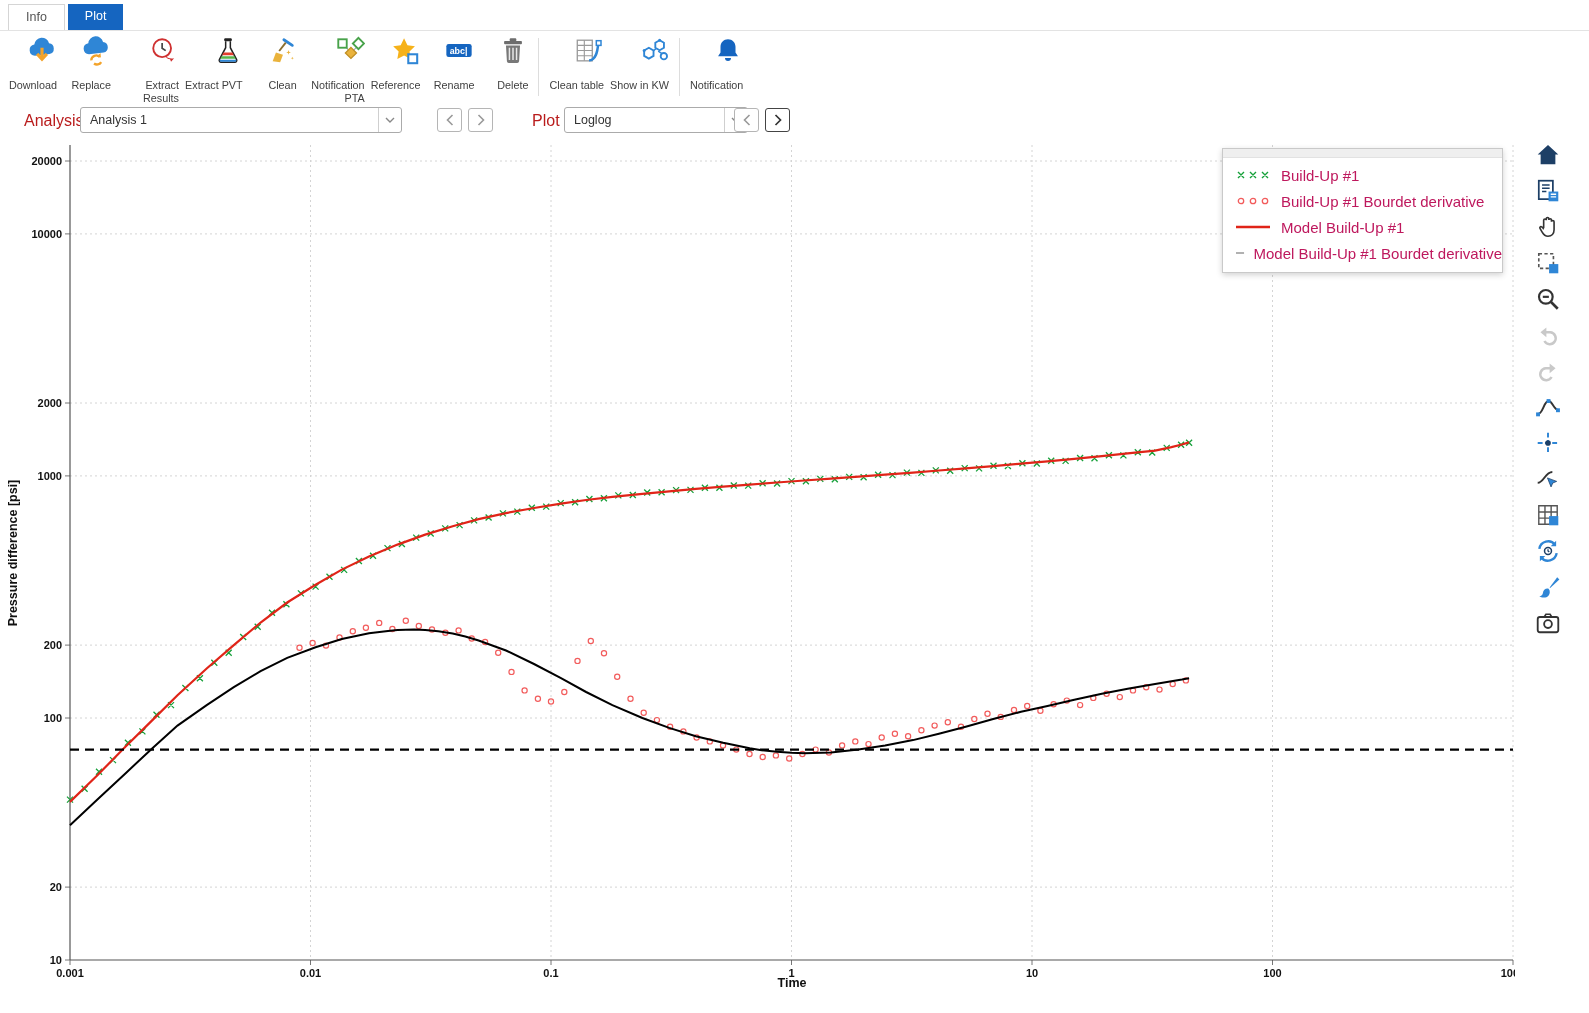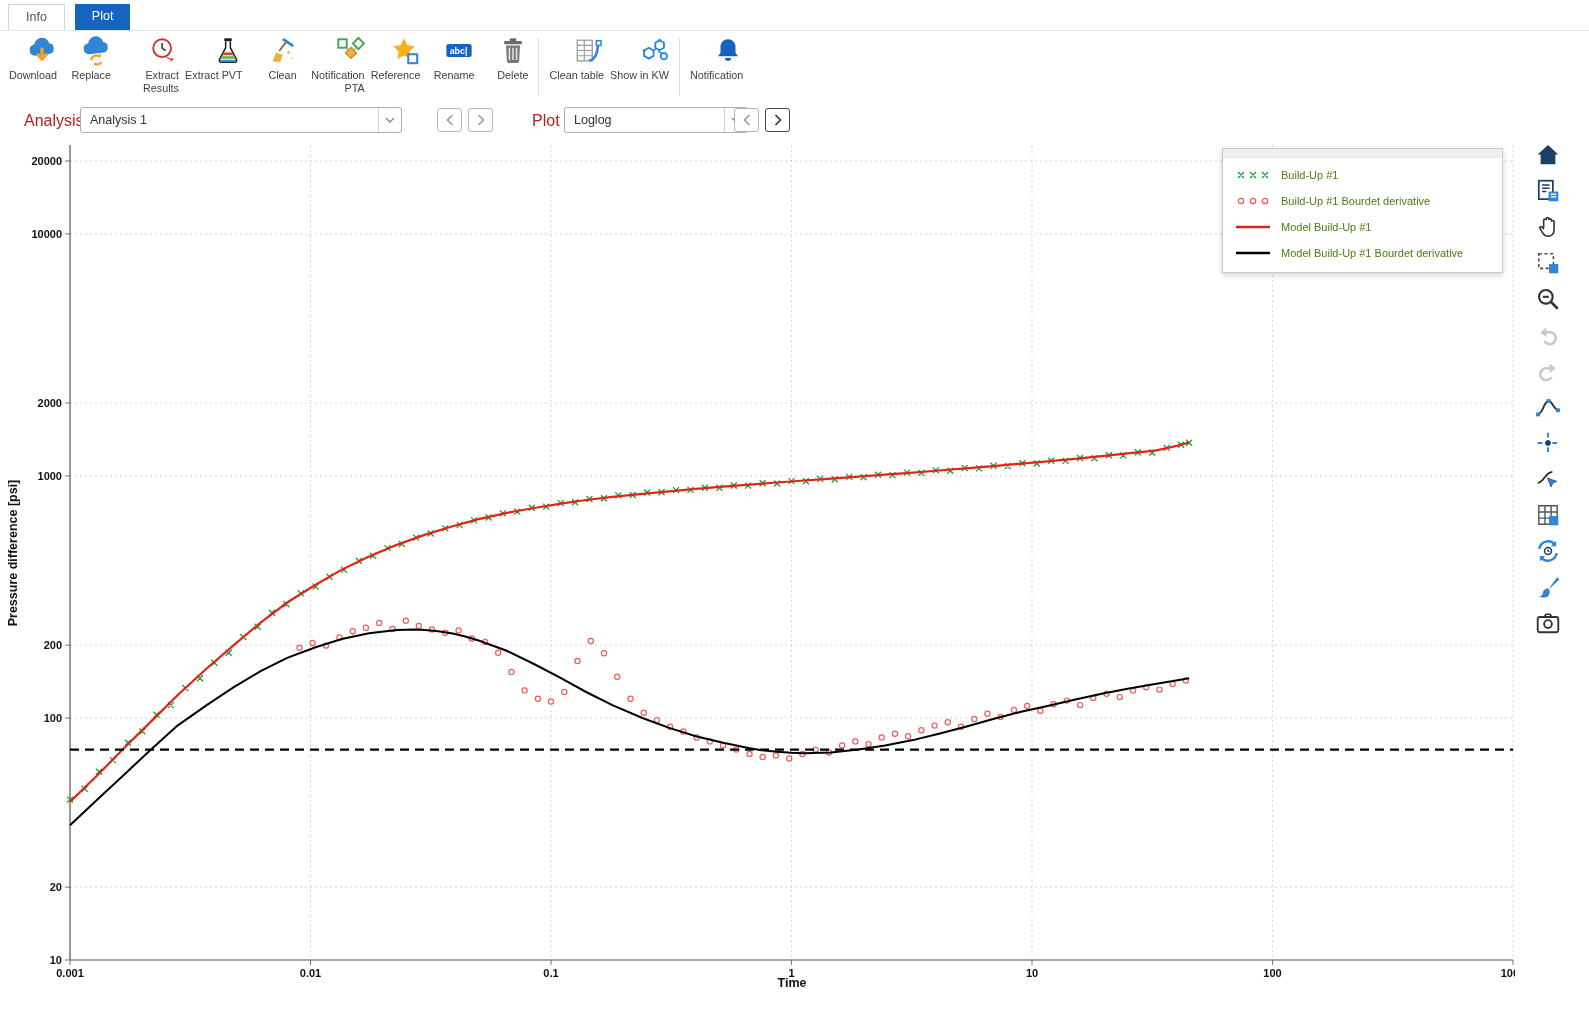--- a/index.html
+++ b/index.html
@@ -2,48 +2,48 @@
 <html><head>
 <meta charset="utf-8">
 <style>
   *{margin:0;padding:0;box-sizing:border-box}
   html,body{width:1589px;height:1013px;overflow:hidden;background:#fff;
     font-family:"Liberation Sans",sans-serif}
   
   .tabbar{position:absolute;top:0;left:0;right:0;height:31px;background:#fff;
     border-bottom:1px solid #e3e3e3;display:flex;align-items:flex-end;padding-left:8px}
   .tab{height:26px;line-height:25px;padding:0 17px;font-size:12.5px;cursor:pointer}
-  .tab-inactive{border:1px solid #d5d5d5;border-bottom:none;color:#555;background:#fff;margin-right:10px}
+  .tab-inactive{border:1px solid #d5d5d5;border-bottom:none;color:#555;background:#fff;margin-right:3px}
   .tab-active{background:#1565c0;color:#fff}
   
   .toolbar{position:absolute;top:32px;left:0;right:0;height:72px;background:#fff;
     display:flex;align-items:flex-start;padding:3px 0 0 6px}
   .tb-item{min-width:54px;max-width:68px;text-align:right;padding:1px 3px;cursor:pointer;border-radius:3px}
   .tb-icon{display:block;height:32px}
   .tb-icon svg{width:30px;height:30px}
-  .tb-label{display:block;font-size:10.8px;color:#3f3f3f;line-height:1.2;margin-top:1px}
+  .tb-label{display:block;font-size:10.8px;color:#3f3f3f;line-height:1.2;margin-top:11px}
   .tb-sep{width:1px;background:#ddd;height:58px;margin:3px 7px 0 7px}
   
   .analysisbar{position:absolute;top:104px;left:0;right:0;height:33px;background:#fff}
   .bar-label{position:absolute;top:8px;font-size:16px;font-weight:normal;color:#b91c1c}
   .dropdown{position:absolute;top:3px;height:26px;border:1px solid #ababab;border-radius:3px;
     background:#fff;display:flex;align-items:center;cursor:pointer}
   .dd-value{flex:1;font-size:12.5px;color:#333;padding-left:9px;white-space:nowrap;overflow:hidden}
   .dd-btn{width:23px;height:100%;border-left:1px solid #cfcfcf;display:flex;align-items:center;justify-content:center}
   .navbtn{position:absolute;top:4px;width:25px;height:24px;border:1px solid #b5b5b5;border-radius:3px;
     background:#fff;display:flex;align-items:center;justify-content:center;cursor:pointer}
   .navbtn-active{border-color:#444}
   
   .chart-wrap{position:absolute;top:138px;left:0;width:1515px;bottom:0;background:#fff}
   .legend{position:absolute;left:1222px;top:10px;width:281px;background:#fff;border:1px solid #c9c9c9;
     box-shadow:0 2px 6px rgba(0,0,0,.18);z-index:5}
   .legend-head{height:9px;background:#efefef;border-bottom:1px solid #e2e2e2}
   .legend-body{padding:4px 0 6px 0}
   .legend-item{display:flex;align-items:center;height:26px;padding-left:13px;cursor:pointer}
-  .legend-lb{font-size:11px;color:#4d7c0f;margin-left:9px;white-space:nowrap}
+  .legend-lb{font-size:15px;color:#be185d;margin-left:9px;white-space:nowrap}
   
   .rail{position:absolute;top:142px;right:22px;width:38px;display:flex;flex-direction:column;align-items:center}
   .rail-btn{width:30px;height:30px;margin-bottom:6px;display:flex;align-items:center;justify-content:center;
     cursor:pointer;border-radius:3px}
   .rail-btn svg{width:26px;height:26px}
   
   .grid{stroke:#d4d4d4;stroke-width:1;stroke-dasharray:2 3}
   .tick{stroke:#777;stroke-width:1}
   .axis{stroke:#555;stroke-width:1.2}
   .tlabel{font-size:11px;font-weight:bold;fill:#111}

